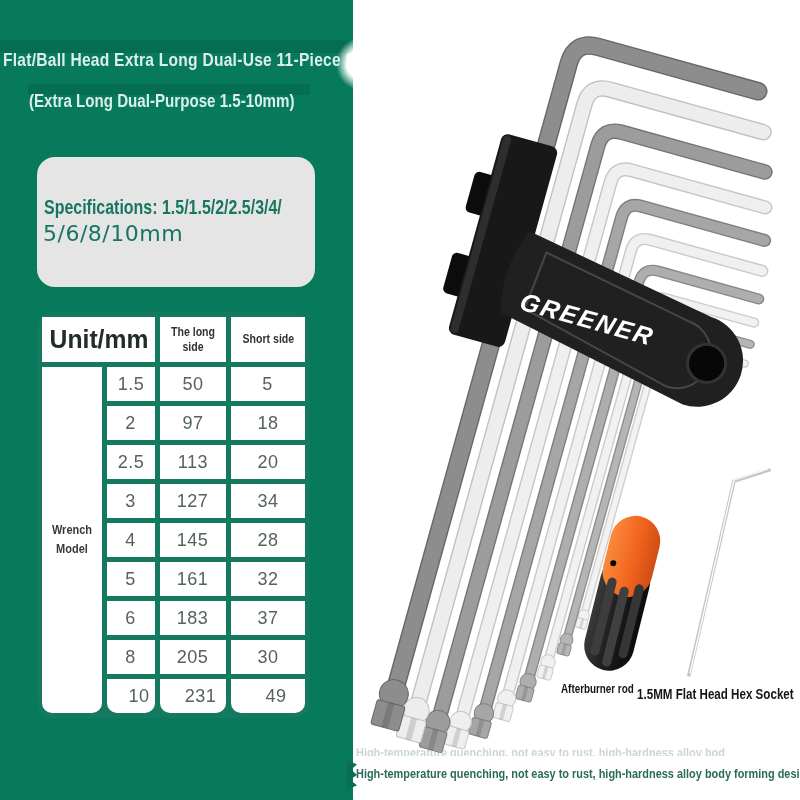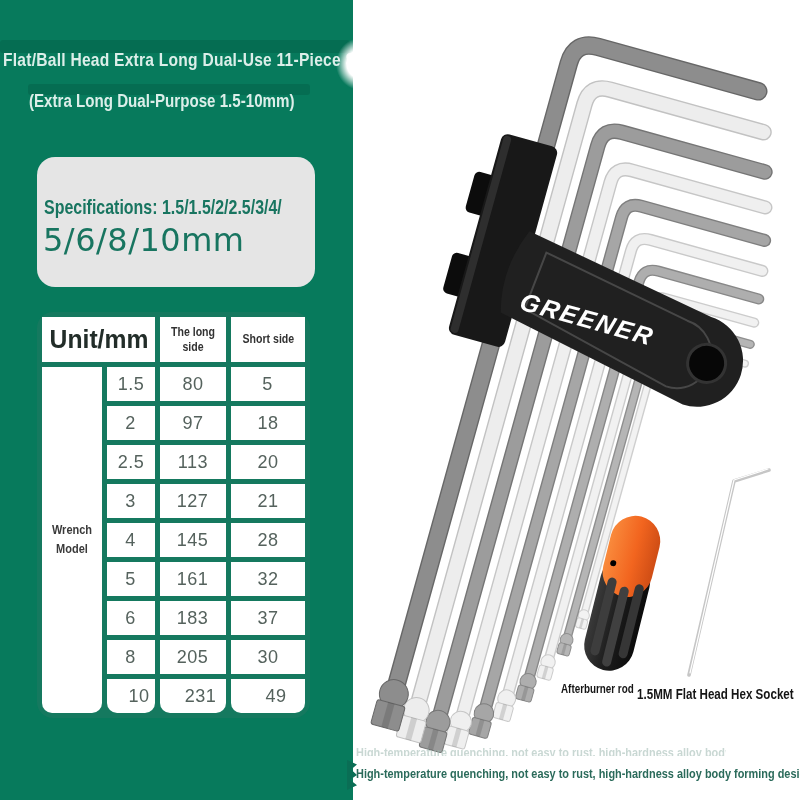--- a/index.html
+++ b/index.html
@@ -10,21 +10,21 @@
   .g1{left:0;top:40px;width:350px;height:13px;}
   .g2{left:28px;top:84px;width:282px;height:11px;}
   .title{position:absolute;left:3px;top:49px;white-space:nowrap;font-weight:700;font-size:19px;
          color:#dceee9;transform:scaleX(.82);transform-origin:0 0;letter-spacing:.3px;}
   .subtitle{position:absolute;left:29px;top:91px;white-space:nowrap;font-weight:700;font-size:18px;
          color:#dceee9;transform:scaleX(.84);transform-origin:0 0;}
   .spec-box{position:absolute;left:37px;top:157px;width:278px;height:130px;background:#e5e5e5;
          border-radius:18px;}
   .spec-l1{position:absolute;left:7px;top:38px;white-space:nowrap;font-weight:700;font-size:21px;
          color:#187560;transform:scaleX(.76);transform-origin:0 0;}
-  .spec-l2{position:absolute;left:6px;top:64px;white-space:nowrap;font-weight:400;font-size:32px;
+  .spec-l2{position:absolute;left:6px;top:64px;white-space:nowrap;font-weight:400;font-size:22px;
          color:#187560;font-family:"DejaVu Sans",sans-serif;letter-spacing:.5px;}
   .size-table{position:absolute;left:37px;top:312px;width:273px;height:406px;background:#15795f;
          border-radius:16px;overflow:hidden;display:grid;box-sizing:border-box;padding:5px;gap:5px;
          grid-template-columns:60px 48px 66px 74px;grid-template-rows:45px repeat(9,34px);}
   .cell{background:#ffffff;display:flex;align-items:center;justify-content:center;text-align:center;}
   .t-unit{grid-column:1/3;grid-row:1;}
   .t-long{grid-column:3;grid-row:1;}
   .t-short{grid-column:4;grid-row:1;}
   .t-model{grid-column:1;grid-row:2/11;border-radius:0 0 10px 10px;}
   .unit-txt{font-size:26px;font-weight:700;color:#222d29;transform:scaleX(.95);}
@@ -74,21 +74,21 @@
           <span class="model-txt">Wrench Model</span>
         </div>
       <div class="cell t-short">
           <span class="hsmall">Short side</span>
         </div>
 
       <div class="cell">
           <span class="num">1.5</span>
         </div>
       <div class="cell">
-          <span class="num">80</span>
+          <span class="num">50</span>
         </div>
       <div class="cell">
           <span class="num">5</span>
         </div>
 
       <div class="cell">
           <span class="num">2</span>
         </div>
       <div class="cell">
           <span class="num">97</span>
@@ -107,21 +107,21 @@
           <span class="num">20</span>
         </div>
 
       <div class="cell">
           <span class="num">3</span>
         </div>
       <div class="cell">
           <span class="num">127</span>
         </div>
       <div class="cell">
-          <span class="num">21</span>
+          <span class="num">34</span>
         </div>
 
       <div class="cell">
           <span class="num">4</span>
         </div>
       <div class="cell">
           <span class="num">145</span>
         </div>
       <div class="cell">
           <span class="num">28</span>

